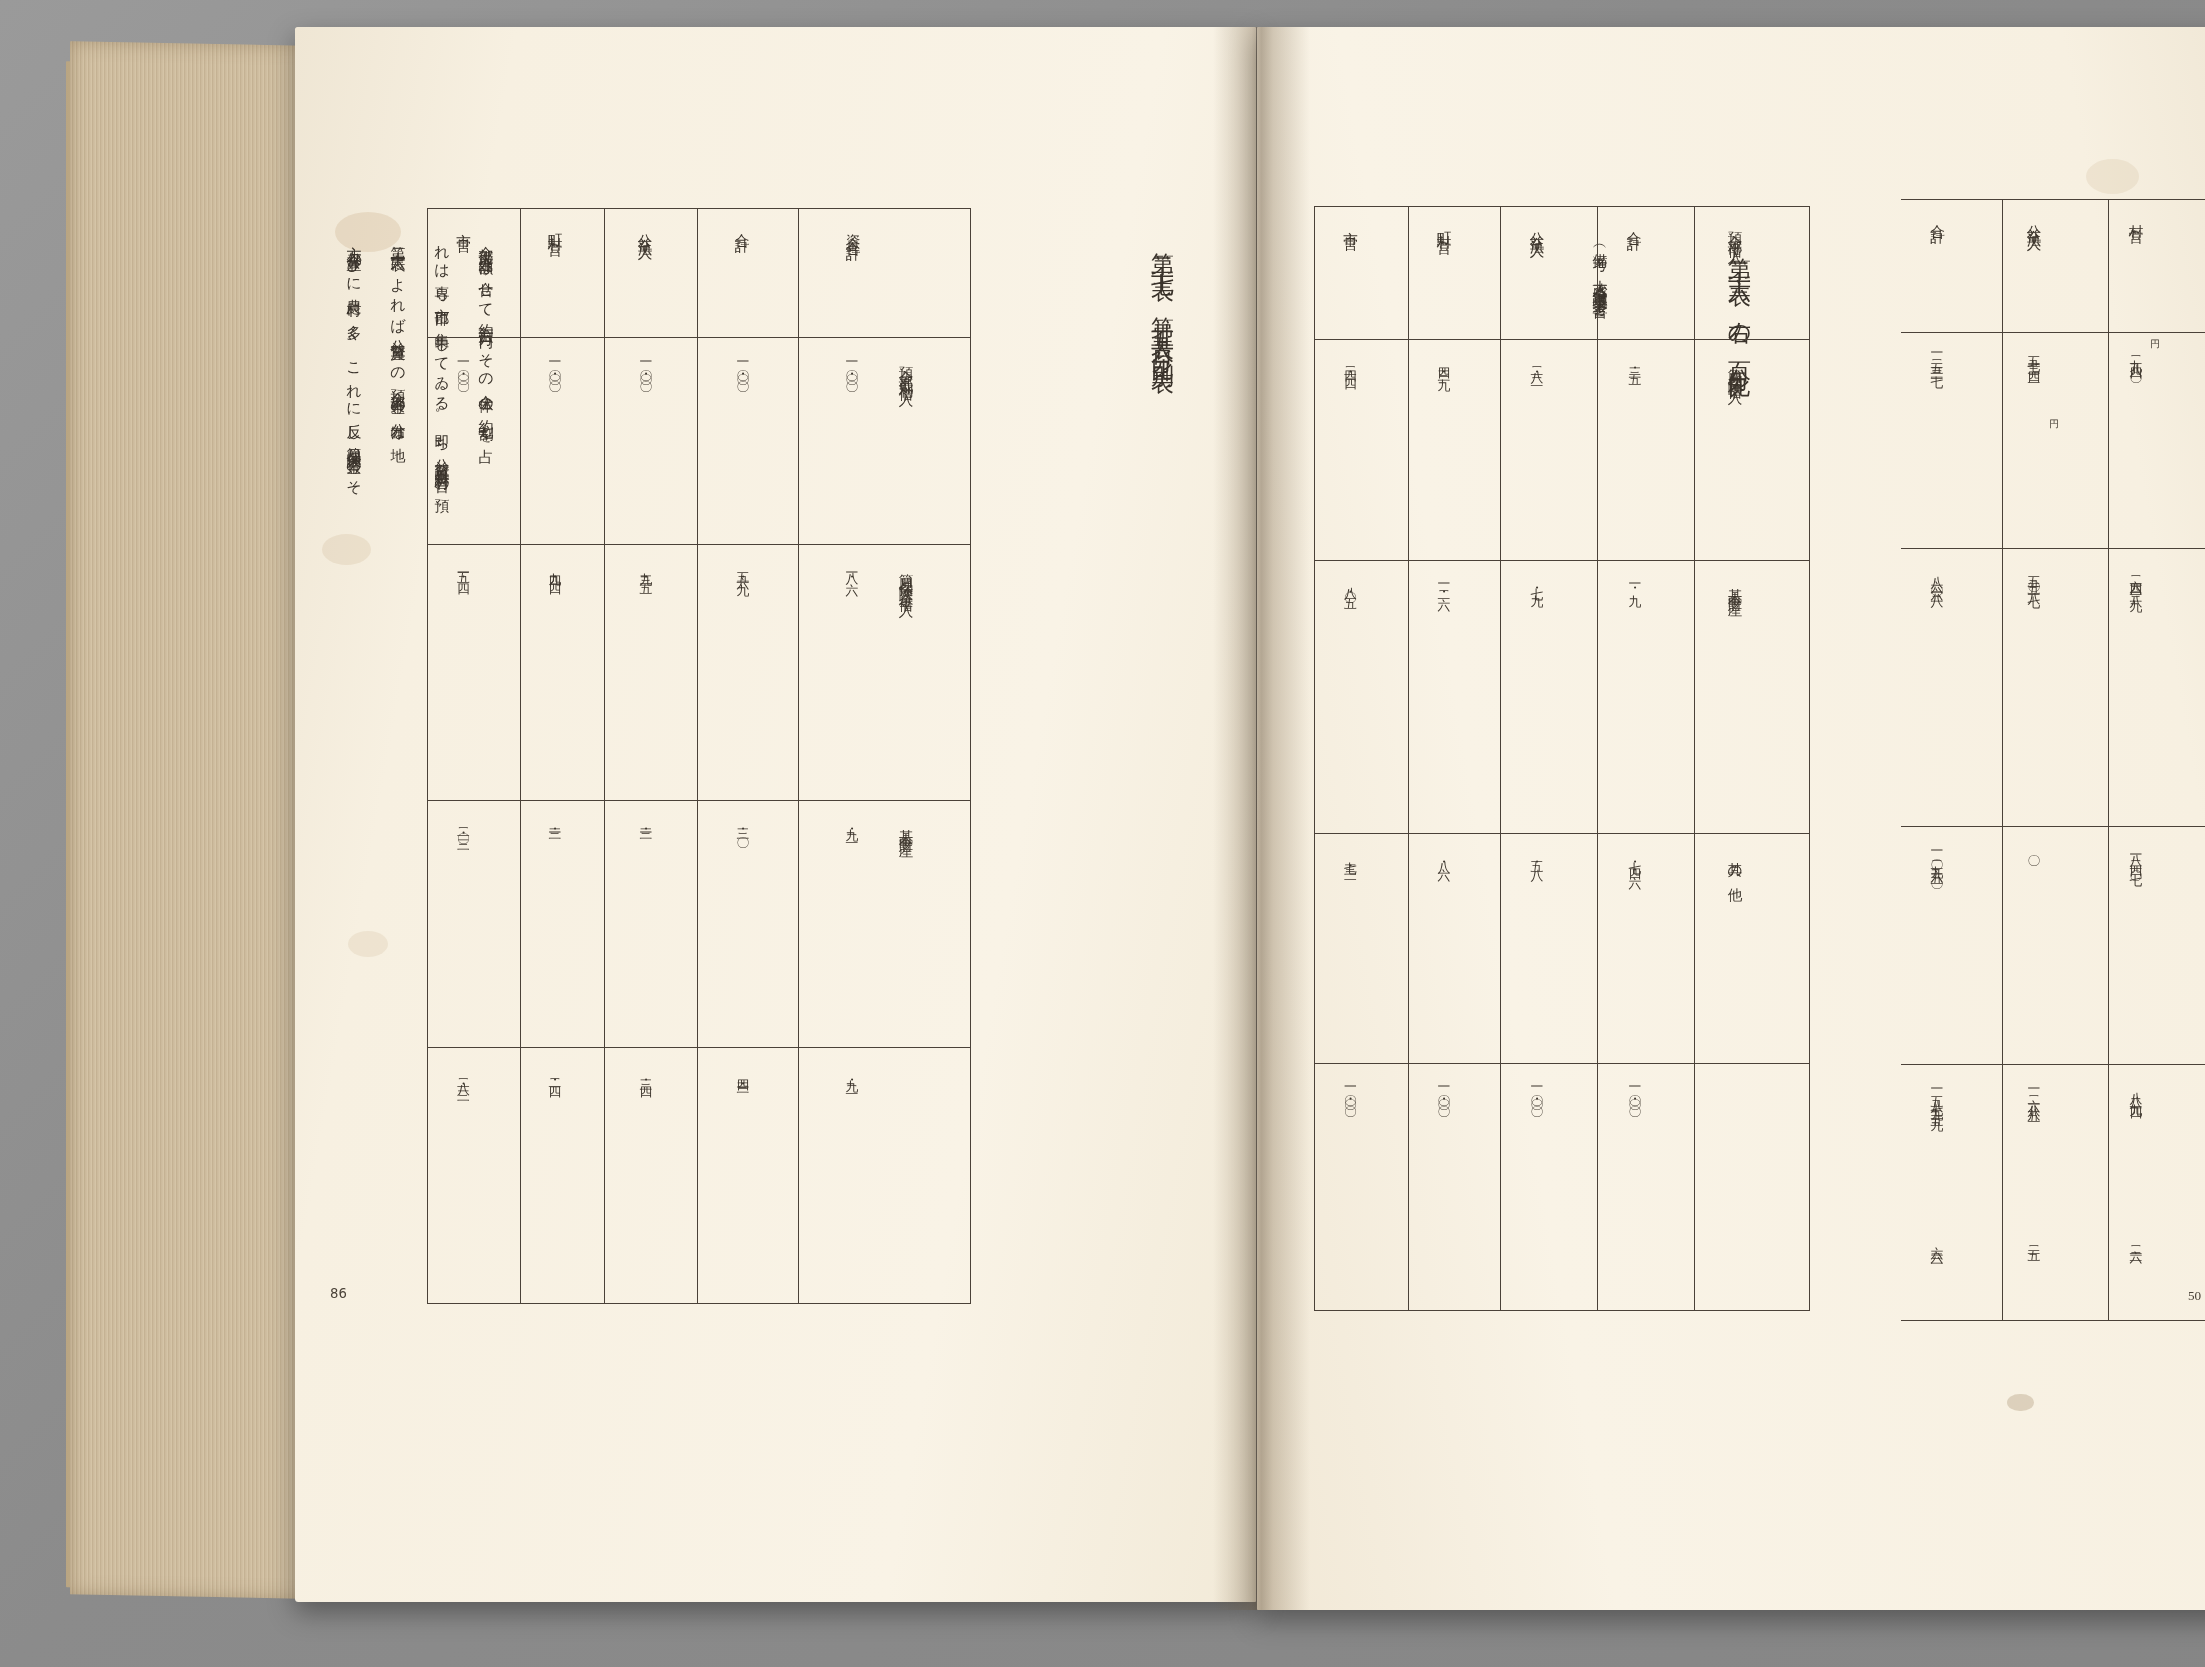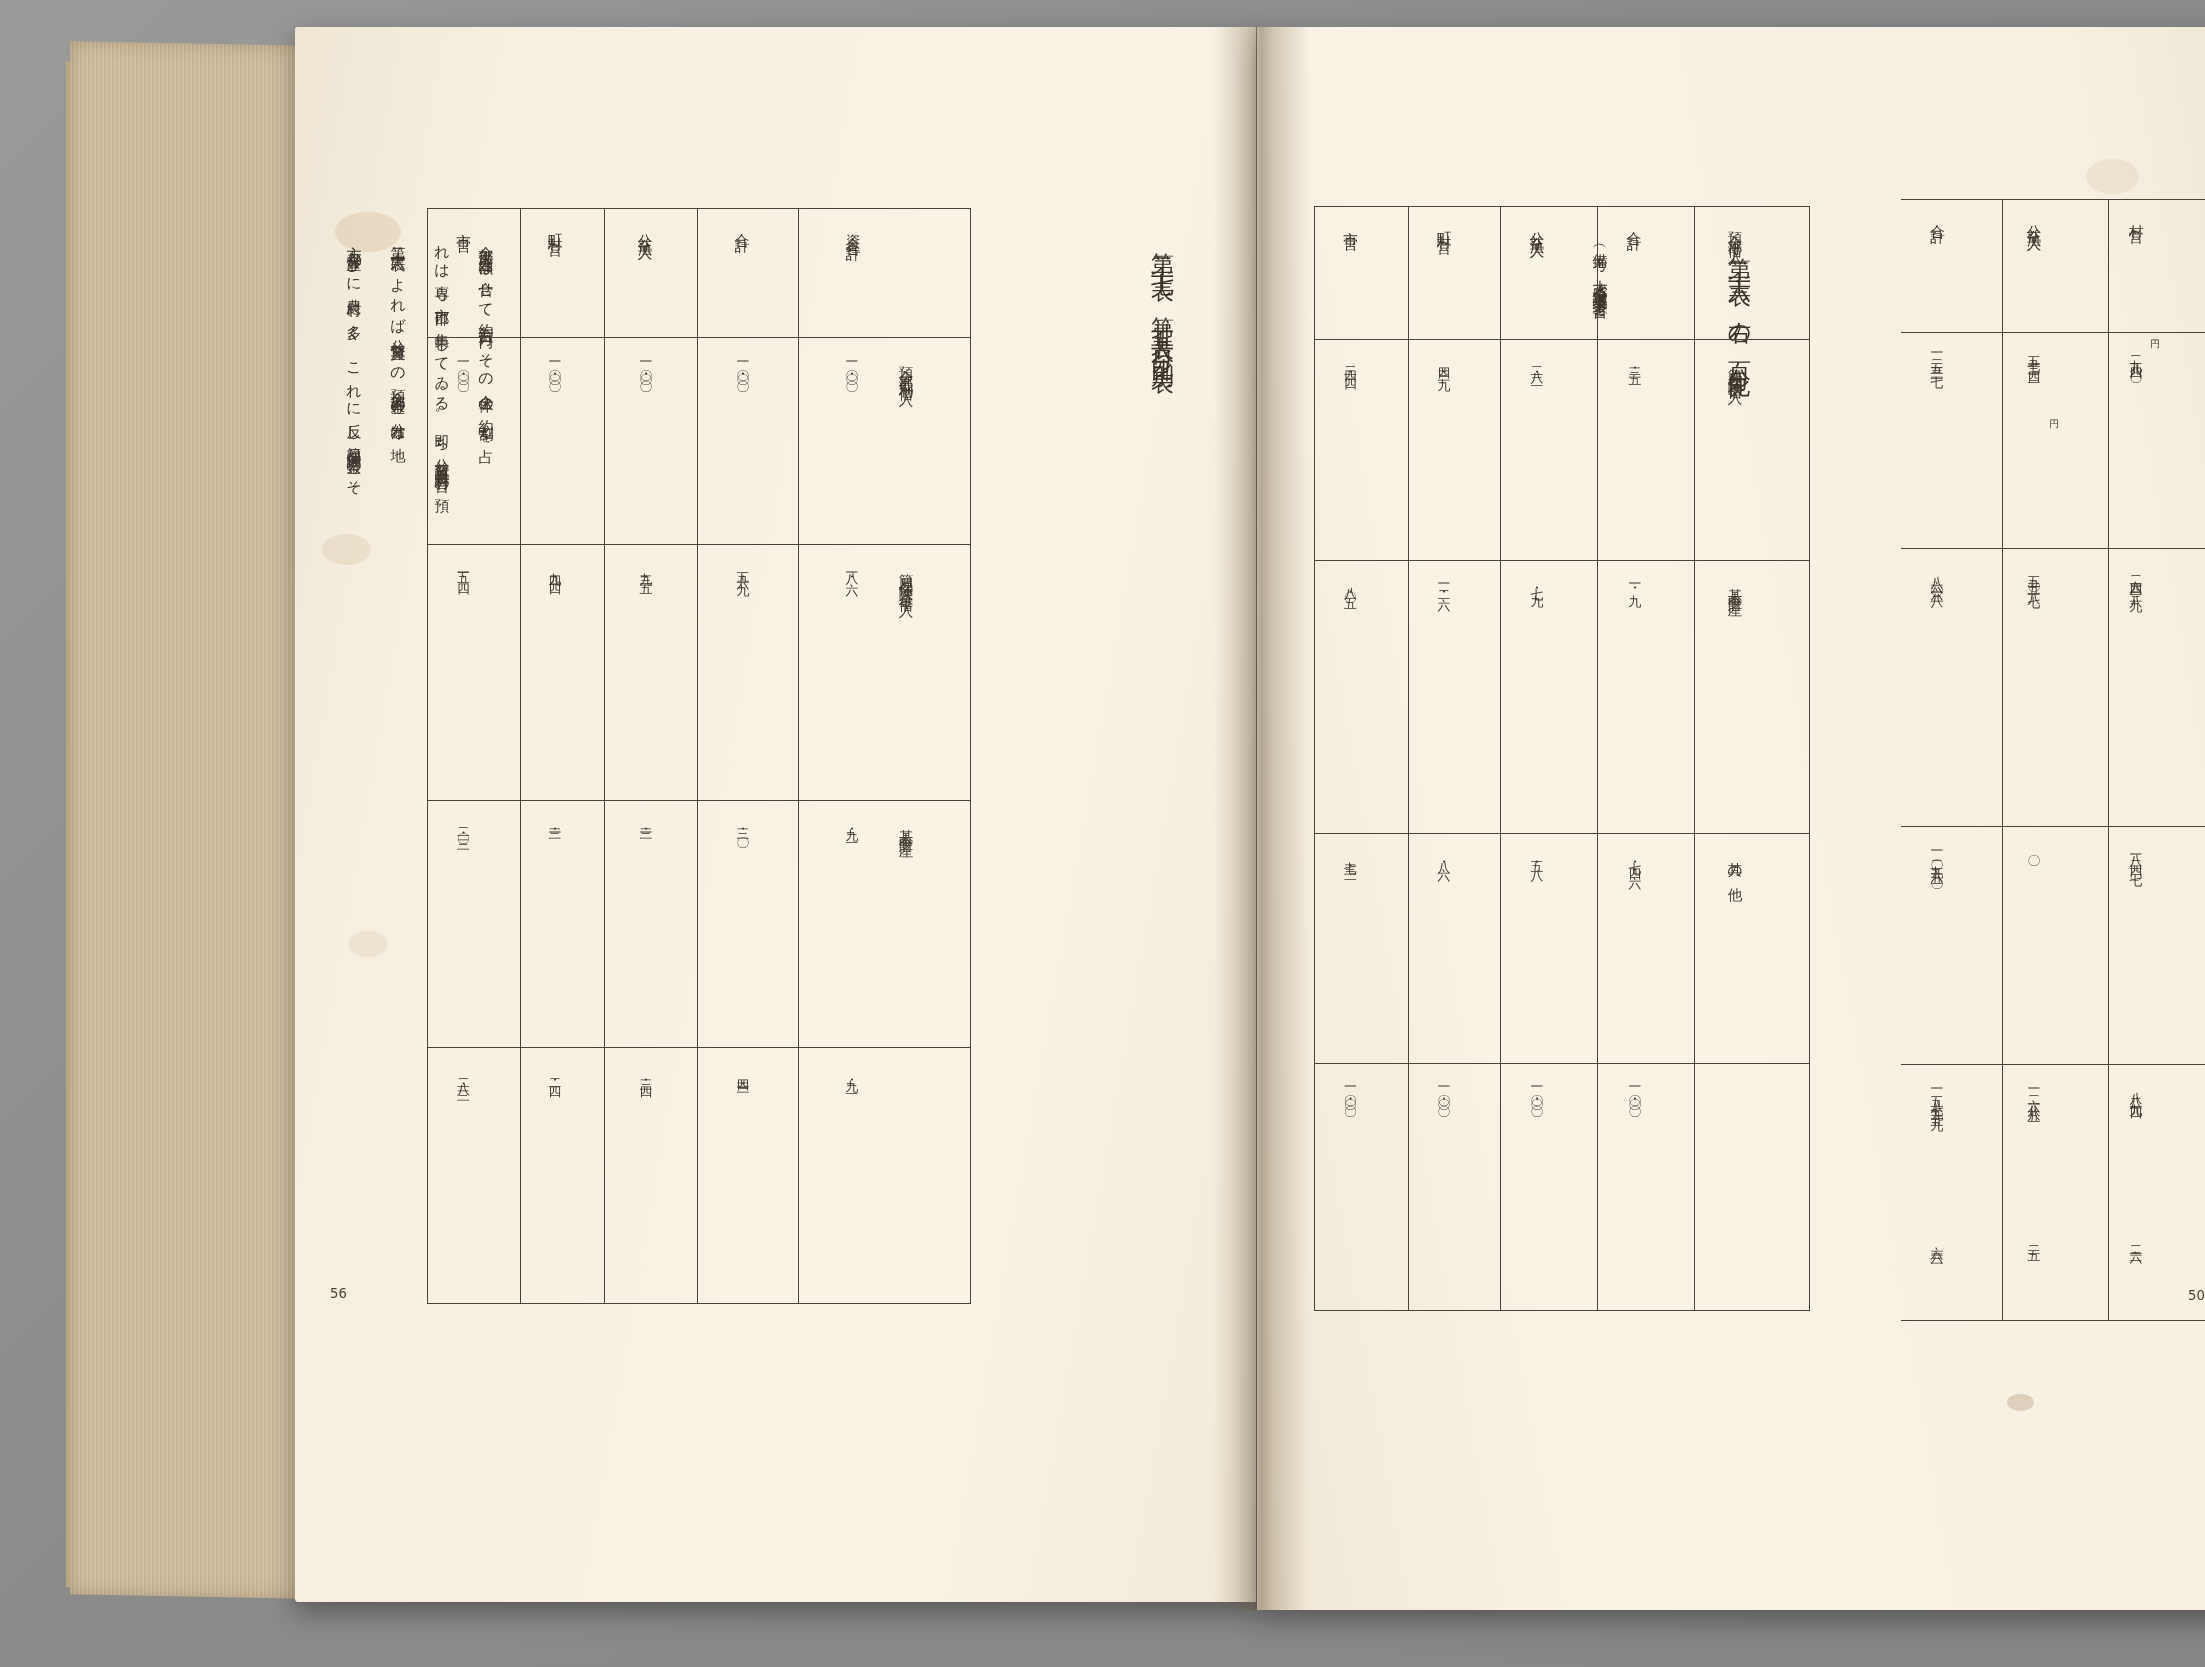--- a/index.html
+++ b/index.html
@@ -120,21 +120,21 @@
         <div class="cellv num" style="left:415px;top:609px;">九・二</div>
         <div class="cellv hdrv" style="left:468px;top:609px;">基本財産</div>
 
         <div class="cellv num" style="left:26.5px;top:860px;">二八・三</div>
         <div class="cellv num" style="left:118px;top:860px;">二・四</div>
         <div class="cellv num" style="left:209px;top:860px;">三・四</div>
         <div class="cellv num" style="left:306px;top:860px;">四三・一</div>
         <div class="cellv num" style="left:415px;top:860px;">九・二</div>
       </div>
 
-      <div class="pageno" style="left:35px;top:1259px;">56</div>
+      <div class="pageno" style="left:35px;top:1259px;">86</div>
     </div>
 
     <div id="leaf-right" class="leaf">
       <div class="blotch" style="left:829px;top:132px;width:53px;height:35px;background:rgba(176,140,90,.12)"></div>
       <div class="blotch" style="left:750px;top:1367px;width:26.5px;height:17.6px;background:rgba(140,110,70,.25)"></div>
 
       <div class="vcol heading" style="left:468px;top:212px;height:617px;">第二十六表　右の百分比</div>
       <div class="vcol body-col" style="left:335px;top:212px;height:706px;">（備考）　大蔵省金融事項参考書</div>
 
       <div class="tbl" style="left:57px;top:179px;width:494px;height:1103px;">
@@ -206,19 +206,19 @@
         <div class="cellv num" style="left:27px;top:882px;">一五八七九二五九</div>
 
         <div class="cellv num" style="left:226px;top:1036px;">二六二</div>
         <div class="cellv num" style="left:124px;top:1036px;">二五</div>
         <div class="cellv num" style="left:27px;top:1036px;">六六三</div>
 
         <div class="cellv" style="left:247px;top:132px;font-size:9.7px;">円</div>
         <div class="cellv" style="left:146px;top:212px;font-size:9.7px;">円</div>
       </div>
 
-      <div class="pageno" style="left:931px;top:1261px;">50</div>
+      <div class="pageno" style="left:931px;top:1261px;font-family:Liberation Serif, serif;">50</div>
     </div>
 
     <div id="gutter"></div>
   </div>
 </div>
 
 
 </body></html>

